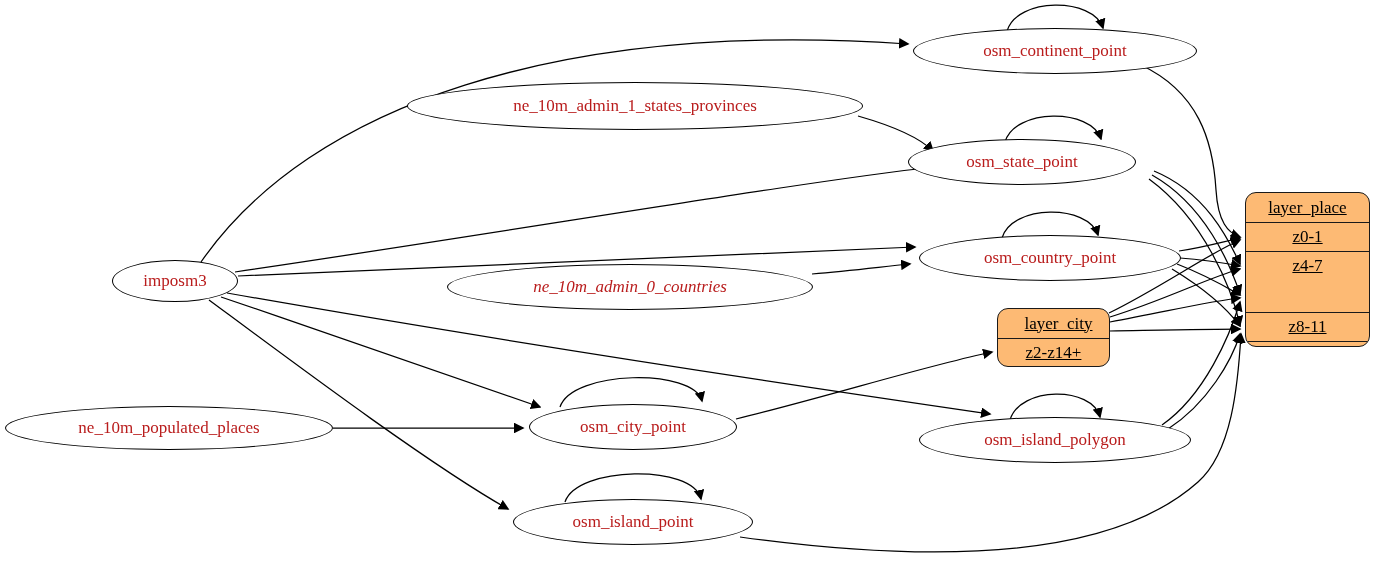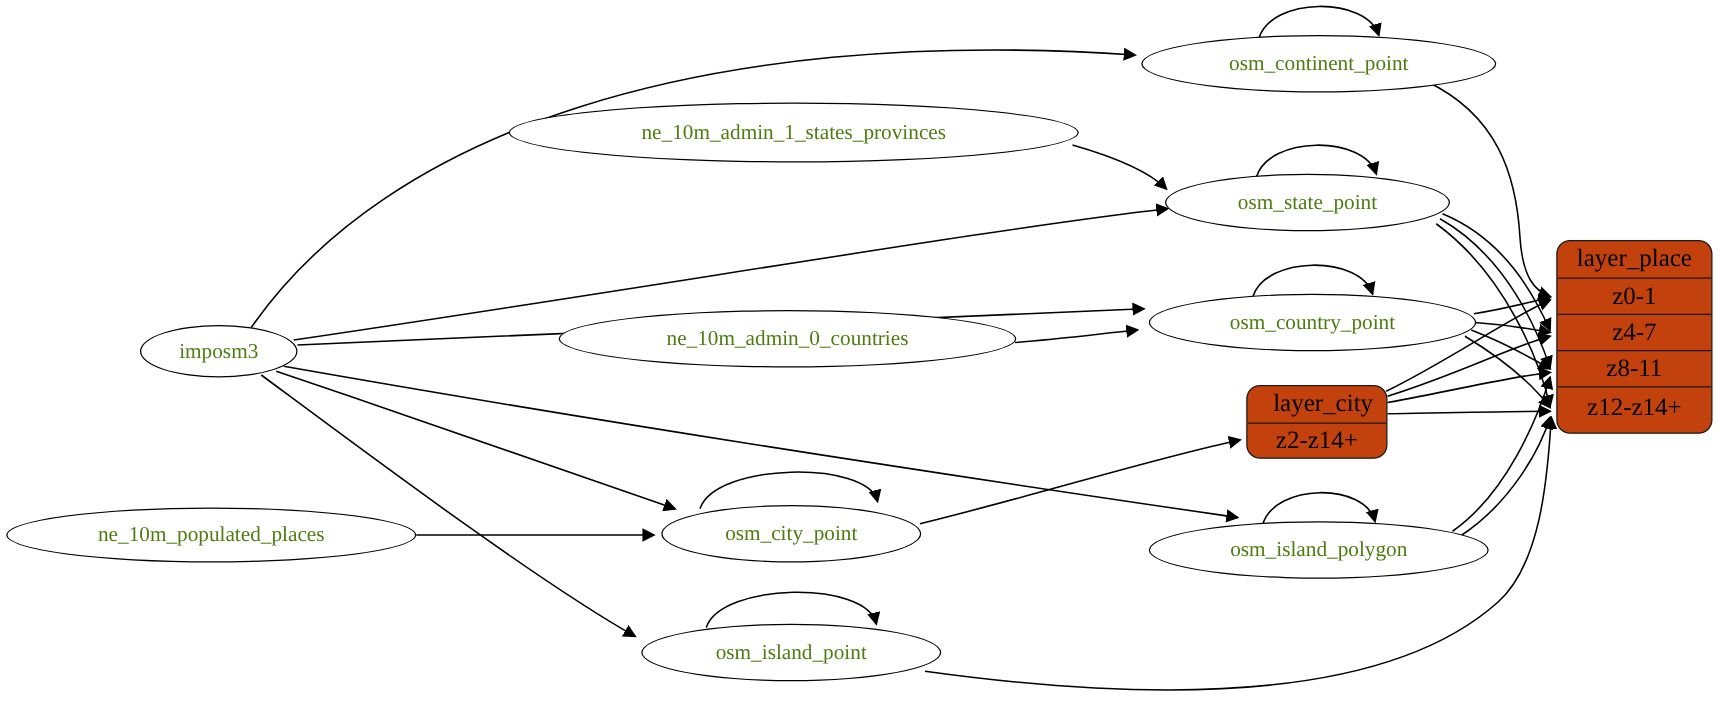--- a/index.html
+++ b/index.html
@@ -10,32 +10,32 @@
     font-family:"Liberation Serif","DejaVu Serif",serif;
     overflow:hidden;
   }
   #edges{position:absolute;left:0;top:0;width:1378px;height:567px;}
   .node{
     position:absolute;
     display:flex;align-items:center;justify-content:center;
     border:1.3px solid #000;
     border-radius:50%;
     background:#fff;
-    font-size:17px;color:#4d7c0f;
+    font-size:17px;color:#b91c1c;
     white-space:nowrap;
     box-sizing:border-box;
   }
   .record{
     position:absolute;
     border:1.6px solid #1a1a1a;
     border-radius:11px;
-    background:#c2410c;
+    background:#fdba74;
     box-sizing:border-box;
     overflow:hidden;
-    font-size:20px;color:#000;
+    font-size:17px;color:#000;text-decoration:underline;
   }
   .record .row{
     display:flex;align-items:center;justify-content:center;
     box-sizing:border-box;
     white-space:nowrap;
   }
   .record .row + .row{border-top:1.3px solid #1a1a1a;}
 </style>
 </head>
 <body>
@@ -96,29 +96,29 @@
   </div>
 
   <div class="node" style="left:5px;top:406px;width:328px;height:44px;">
     <span>ne_10m_populated_places</span>
   </div>
 
   <div class="node" style="left:407px;top:82px;width:456px;height:48px;">
     <span>ne_10m_admin_1_states_provinces</span>
   </div>
 
-  <div class="node" style="left:447px;top:248px;width:366px;height:46px;">
+  <div class="node" style="left:447px;top:264px;width:366px;height:46px;font-style:italic;">
     <span>ne_10m_admin_0_countries</span>
   </div>
 
   <div class="node" style="left:913px;top:28px;width:284px;height:46px;">
     <span>osm_continent_point</span>
   </div>
 
-  <div class="node" style="left:932px;top:139px;width:228px;height:46px;align-items:center;">
+  <div class="node" style="left:908px;top:139px;width:228px;height:46px;align-items:center;">
     <span>osm_state_point</span>
   </div>
 
   <div class="node" style="left:919px;top:235px;width:262px;height:46px;">
     <span>osm_country_point</span>
   </div>
 
   <div class="node" style="left:529px;top:404px;width:208px;height:46px;">
     <span>osm_city_point</span>
   </div>
@@ -133,17 +133,17 @@
 
   <div class="record" style="left:997px;top:308px;width:113px;height:59px;">
     <div class="row" style="height:29px;margin-left:10px;">layer_city</div>
     <div class="row" style="height:28px;">z2-z14+</div>
   </div>
 
   <div class="record" style="left:1245px;top:192px;width:125px;height:155px;">
     <div class="row" style="height:29px;">layer_place</div>
     <div class="row" style="height:29px;">z0-1</div>
     <div class="row" style="height:29px;">z4-7</div>
-    <div class="row" style="height:29px;">z8-11</div>
+    <div class="row" style="height:29px;margin-top:32px;">z8-11</div>
     <div class="row" style="height:33px;">z12-z14+</div>
   </div>
 
 </div>
 
 </body></html>

